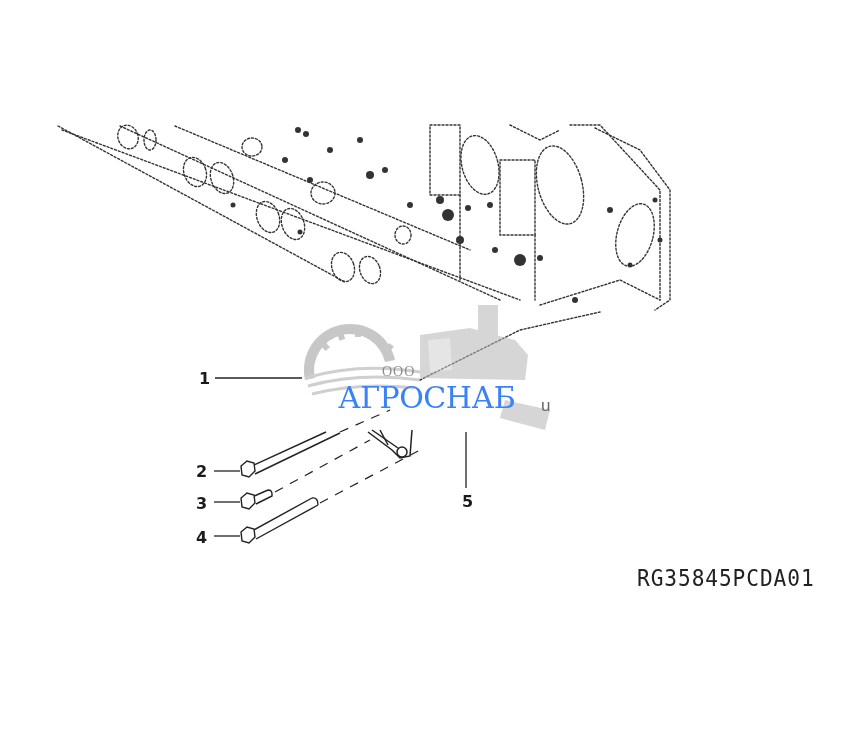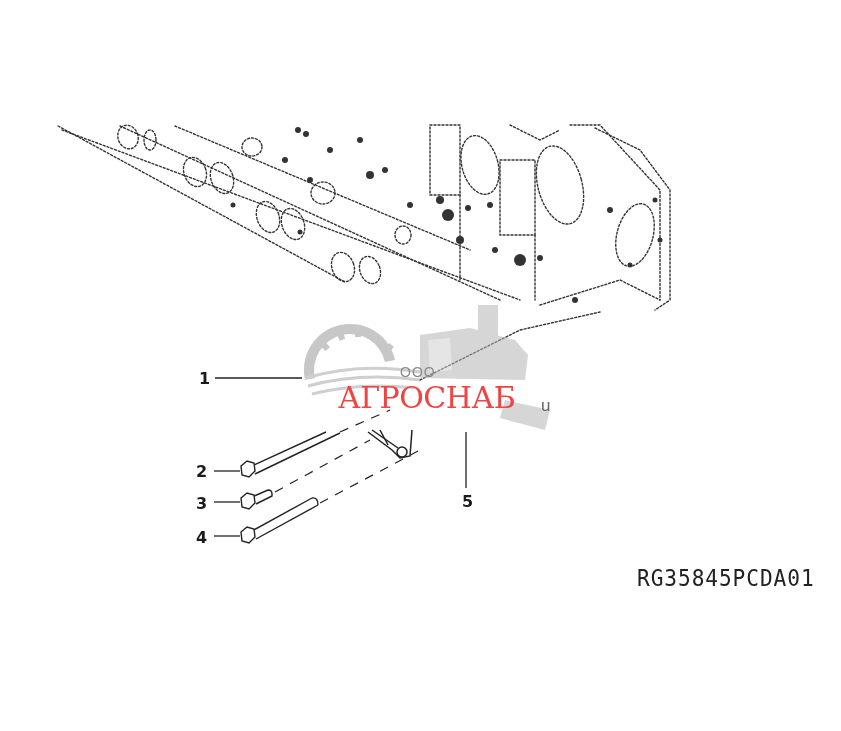--- a/index.html
+++ b/index.html
@@ -44,34 +44,34 @@
       position: absolute;
       left: 300px;
       top: 300px;
       width: 260px;
       height: 140px;
       opacity: 0.55;
       pointer-events: none;
     }
     .wm-ooo {
       position: absolute;
-      left: 400px;
+      left: 382px;
       top: 364px;
-      font-family: Liberation Sans, sans-serif;
+      font-family: Liberation Serif, serif;
       font-size: 14px;
       color: #8a8a8a;
       letter-spacing: 1px;
     }
     .wm-brand {
       position: absolute;
       left: 338px;
       top: 380px;
       font-family: "DejaVu Serif", serif;
       font-size: 30px;
-      color: #ef4444;
+      color: #3b82f6;
       letter-spacing: -0.5px;
       text-align: center;
     }
     .wm-suffix {
       position: absolute;
       left: 541px;
       top: 396px;
       font-family: "Liberation Sans", sans-serif;
       font-size: 17px;
       color: #666666;

